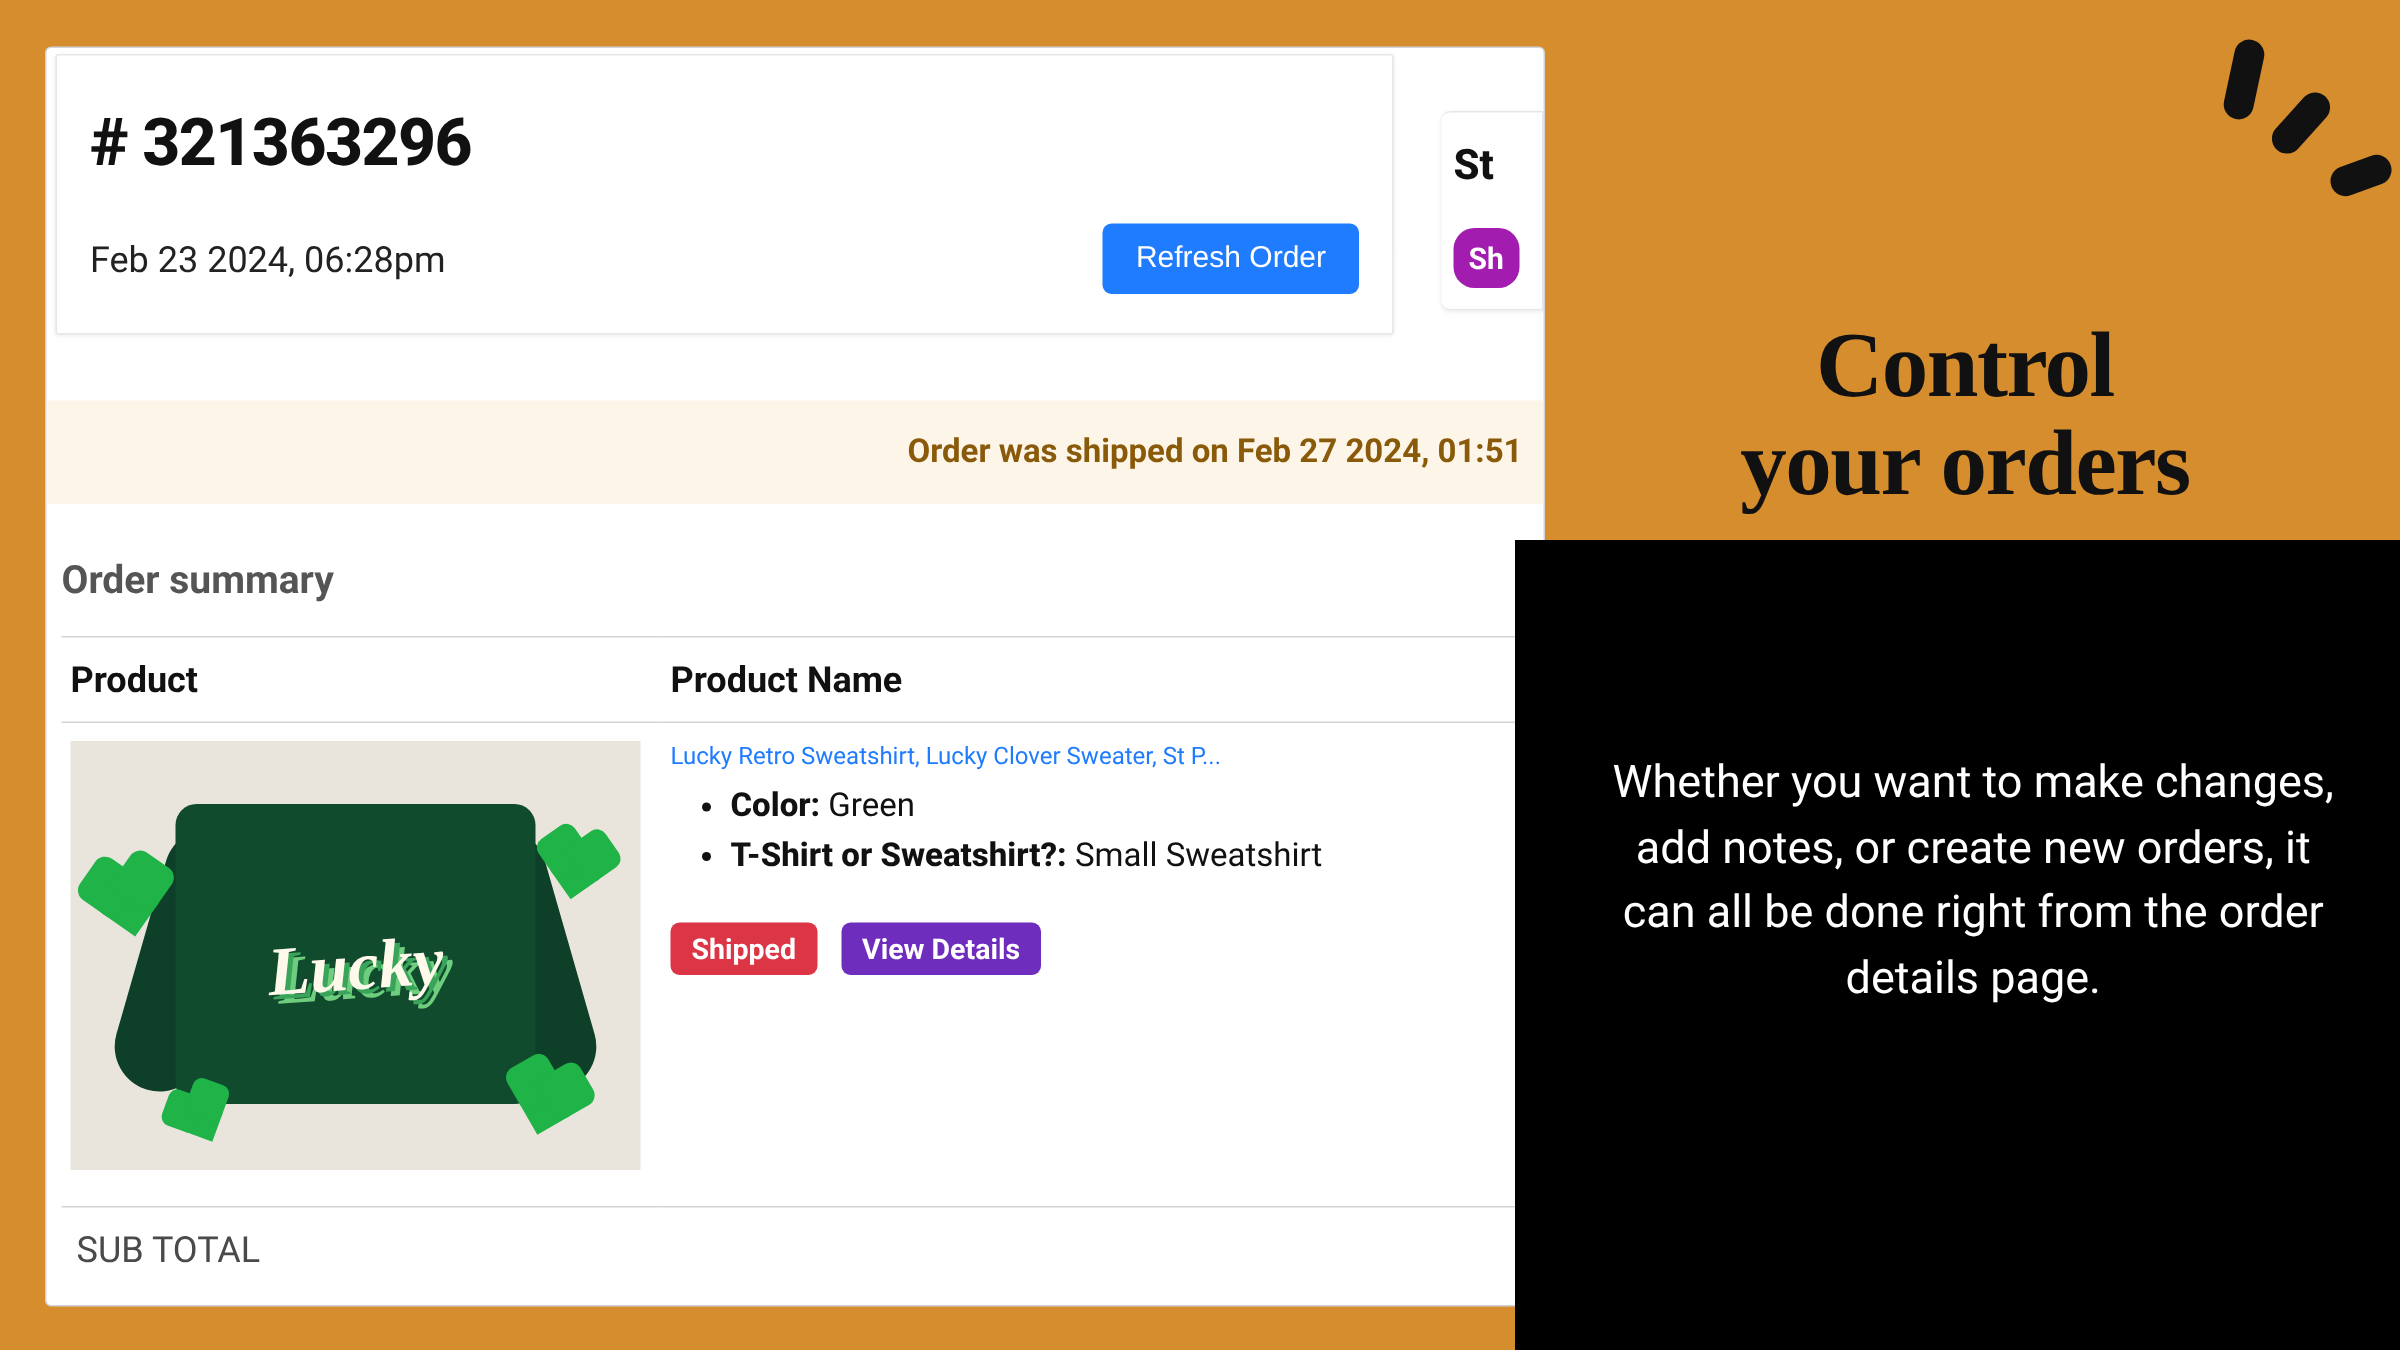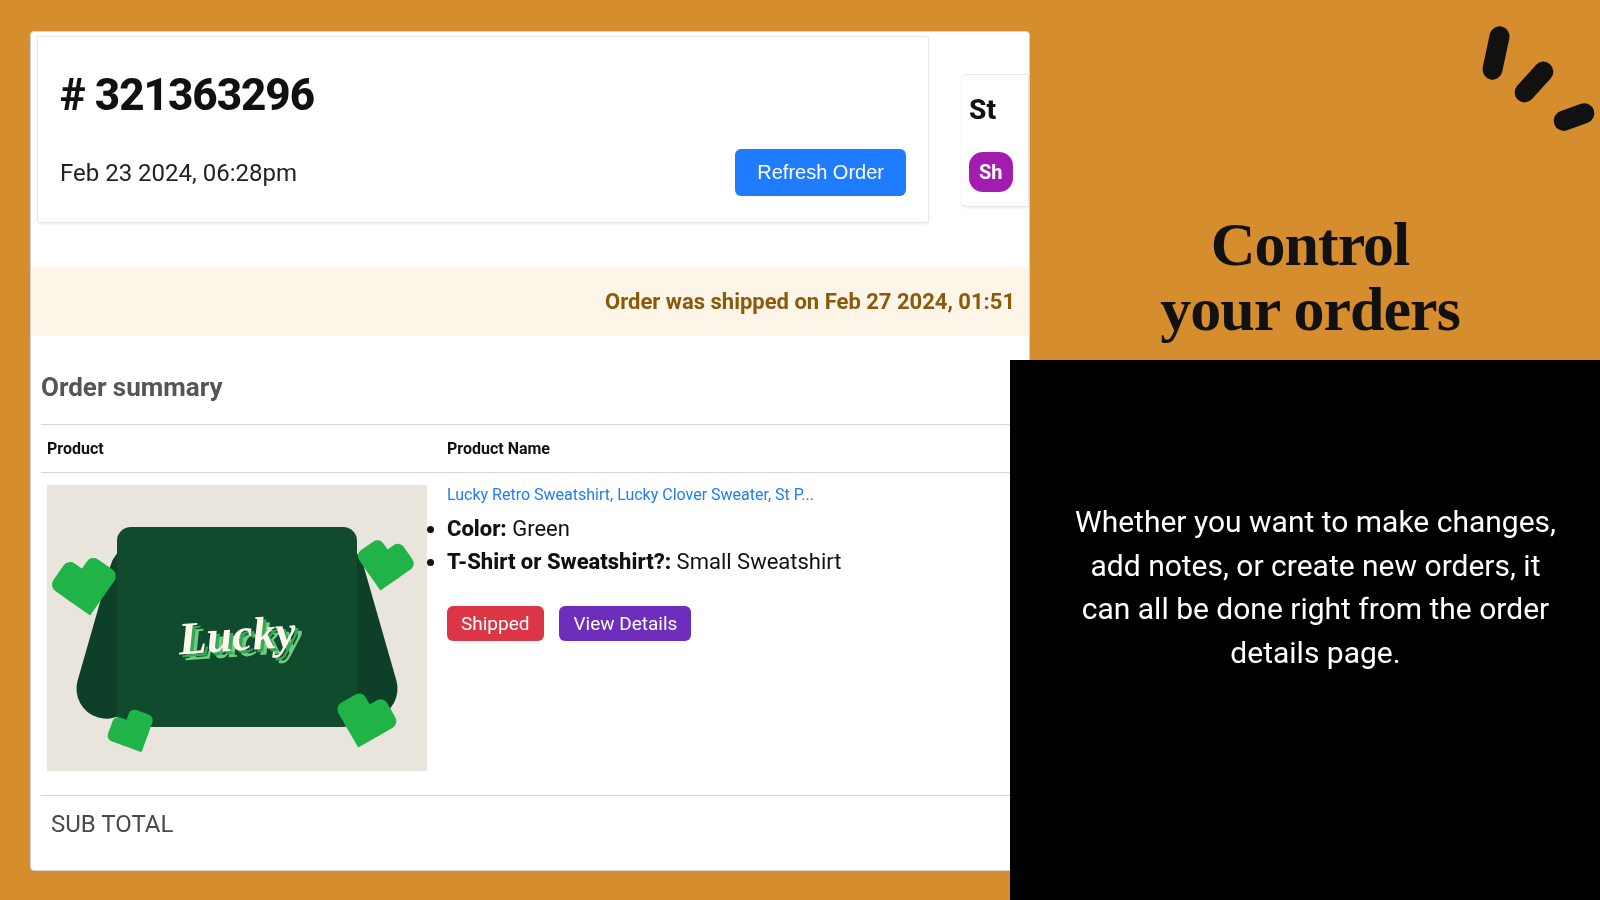--- a/index.html
+++ b/index.html
@@ -112,21 +112,21 @@
     font-weight: 700;
     color: #555;
     margin-bottom: 22px;
   }
   table.order-table {
     width: 100%;
     border-collapse: collapse;
   }
   table.order-table th {
     text-align: left;
-    font-size: 16px;
+    font-size: 24px;
     font-weight: 700;
     color: #111;
     border-top: 1px solid #d4d4d4;
     border-bottom: 1px solid #d4d4d4;
     padding: 14px 6px;
   }
   table.order-table td {
     vertical-align: top;
     padding: 12px 6px 24px 6px;
     border-bottom: 1px solid #d4d4d4;
@@ -184,30 +184,31 @@
   .clover::after { left: 0; top: -21px; border-radius: 10px 10px 10px 0; }
 
   .product-link {
     font-size: 16px;
     color: #1f7cff;
     text-decoration: none;
     display: inline-block;
     margin-bottom: 8px;
   }
   .opts {
+    margin-left: 40px;
     font-size: 22px;
     color: #111;
     line-height: 1.5;
   }
   .opts b { font-weight: 800; }
   .pill {
     display: inline-block;
     border-radius: 6px;
     font-size: 19px;
-    font-weight: 400;
+    font-weight: 700;
     padding: 6px 14px;
     margin-top: 28px;
     color: #fff;
   }
   .pill-red { background: #dc3545; margin-right: 12px; }
   .pill-purple { background: #6f2dbd; cursor: pointer; }
 
   .subtotal {
     font-size: 24px;
     color: #4a4a4a;

